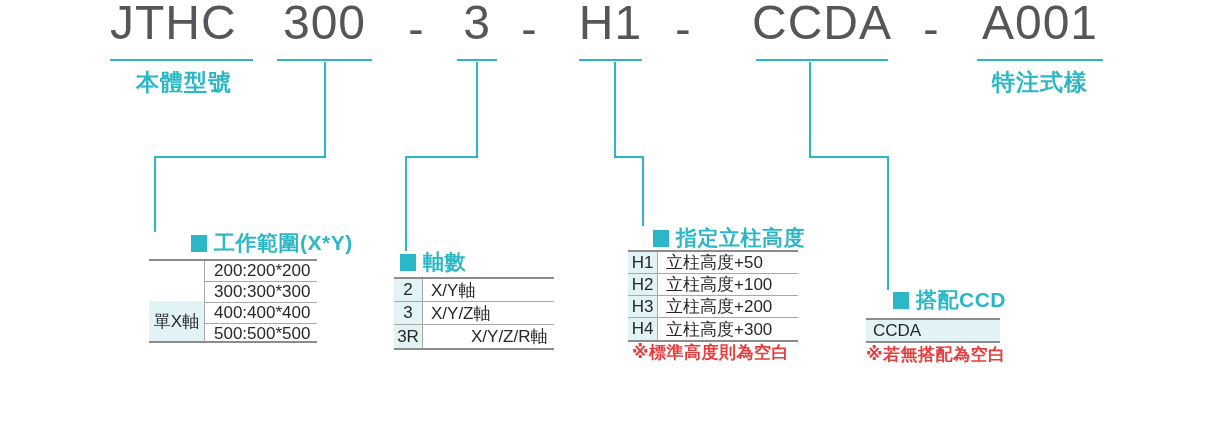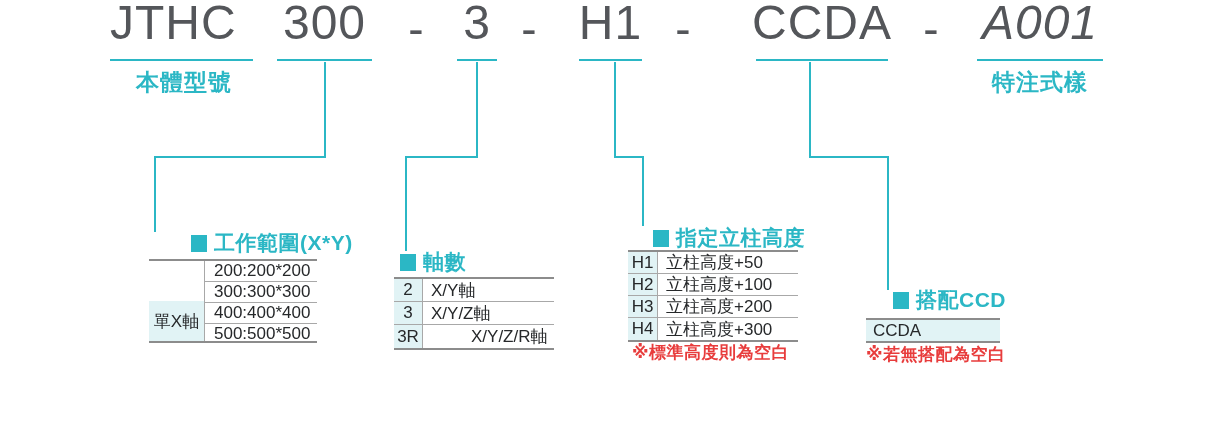--- a/index.html
+++ b/index.html
@@ -65,21 +65,21 @@
   </div>
   <div class="seg" style="left:457px;width:40px;">
     <span>3</span>
   </div>
   <div class="seg" style="left:579px;width:63px;">
     <span>H1</span>
   </div>
   <div class="seg" style="left:756px;width:132px;">
     <span>CCDA</span>
   </div>
-  <div class="seg" style="left:977px;width:126px;font-style:italic;">
+  <div class="seg" style="left:977px;width:126px;">
     <span>A001</span>
   </div>
 
   <span class="dash" style="left:416px;">-</span>
   <span class="dash" style="left:529px;">-</span>
   <span class="dash" style="left:683px;">-</span>
   <span class="dash" style="left:931px;">-</span>
 
   <div class="seg-label" style="left:136px;top:67px;">本體型號</div>
   <div class="seg-label" style="left:992px;top:67px;">特注式樣</div>

